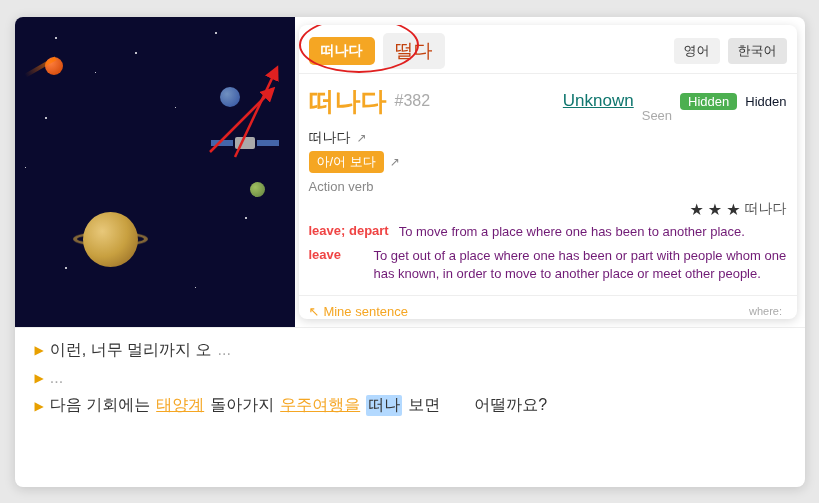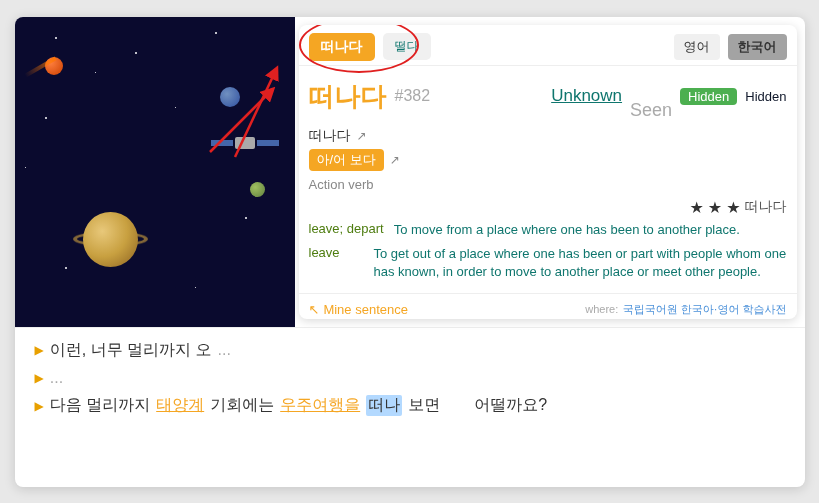--- a/index.html
+++ b/index.html
@@ -170,58 +170,58 @@
       color: white;
       border: none;
       border-radius: 5px;
       padding: 5px 12px;
       font-size: 14px;
       font-weight: bold;
       cursor: pointer;
     }
     .btn-떨다 {
       background: #f0f0f0;
-      color: #0f766e;
+      color: #c2410c;
       border: none;
       border-radius: 5px;
       padding: 5px 12px;
-      font-size: 12px;
+      font-size: 19px;
       cursor: pointer;
     }
     .header-spacer { flex: 1; }
     .btn-lang {
       background: #f0f0f0;
       color: #333;
       border: none;
       border-radius: 4px;
       padding: 4px 10px;
       font-size: 13px;
       cursor: pointer;
     }
     .btn-lang.active {
-      background: #a3a3a3;
-      font-weight: bold;
+      background: #e5e5e5;
+      font-weight: normal;
     }
     .word-row {
       display: flex;
       align-items: center;
       padding: 6px 10px 2px;
       gap: 8px;
     }
     .word-main {
       font-size: 26px;
       font-weight: bold;
       color: #f5a623;
     }
     .word-number {
       font-size: 16px;
       color: #aaa;
     }
     .status-unknown { color: #0f766e; font-size: 17px; text-decoration: underline; }
-    .status-seen { color: #aaa; font-size: 18px; margin-top: 28px; }
+    .status-seen { color: #aaa; font-size: 13px; margin-top: 28px; }
     .status-known {
       background: #4caf50;
       color: white;
       border-radius: 4px;
       padding: 1px 8px;
       font-size: 13px;
     }
     .status-hidden { color: #0f172a; font-size: 13px; }
     .sub-word-row {
       display: flex;
@@ -269,28 +269,28 @@
     .word-repeat { font-size: 14px; color: #555; }
     .definitions {
       padding: 2px 10px;
     }
     .def-row {
       display: flex;
       gap: 10px;
       margin-bottom: 6px;
     }
     .def-term {
-      color: #4d7c0f;
+      color: #ef4444;
       font-size: 13px;
       min-width: 55px;
-      font-weight: 400;
+      font-weight: 700;
     }
     .def-text {
       font-size: 13px;
-      color: #0f766e;
+      color: #701a75;
       line-height: 1.4;
       flex: 1;
     }
     .footer-row {
       display: flex;
       align-items: center;
       padding: 6px 10px;
       border-top: 1px solid #eee;
       margin-top: 4px;
     }
@@ -456,40 +456,39 @@
       </div>
 
       <div class="footer-row">
         <div class="mine-sentence-btn">
           <span>↖</span>
           <span>Mine sentence</span>
         </div>
         <div class="footer-spacer"></div>
         <span class="source-text">where:</span>
         <span>&nbsp;</span>
-        <a class="source-link">국립국어원 한국아·영어 학습사전</a>
       </div>
     </div>
   </div>
 
   <div class="bottom-section">
     <div class="sentence-row">
       <span class="triangle">▶</span>
       <span>이런, 너무 멀리까지 오</span>
         <span style="color:#aaa;">...</span>
     </div>
     <div class="sentence-row">
       <span class="triangle">▶</span>
         <span style="color:#aaa;">...</span>
     </div>
     <div class="last-sentence">
       <span class="triangle">▶</span>
-      <span>다음 멀리까지</span>
+      <span>다음 기회에는</span>
       <span class="highlighted-word">태양계</span>
-      <span>기회에는</span>
+      <span>돌아가지</span>
       <span class="highlighted-word">우주여행을</span>
       <span class="highlighted-blue">떠나</span>
       <span>보면</span>
       <br>
       <span style="padding-left:22px;">어떨까요?</span>
     </div>
   </div>
 </div>
 
 </body></html>

